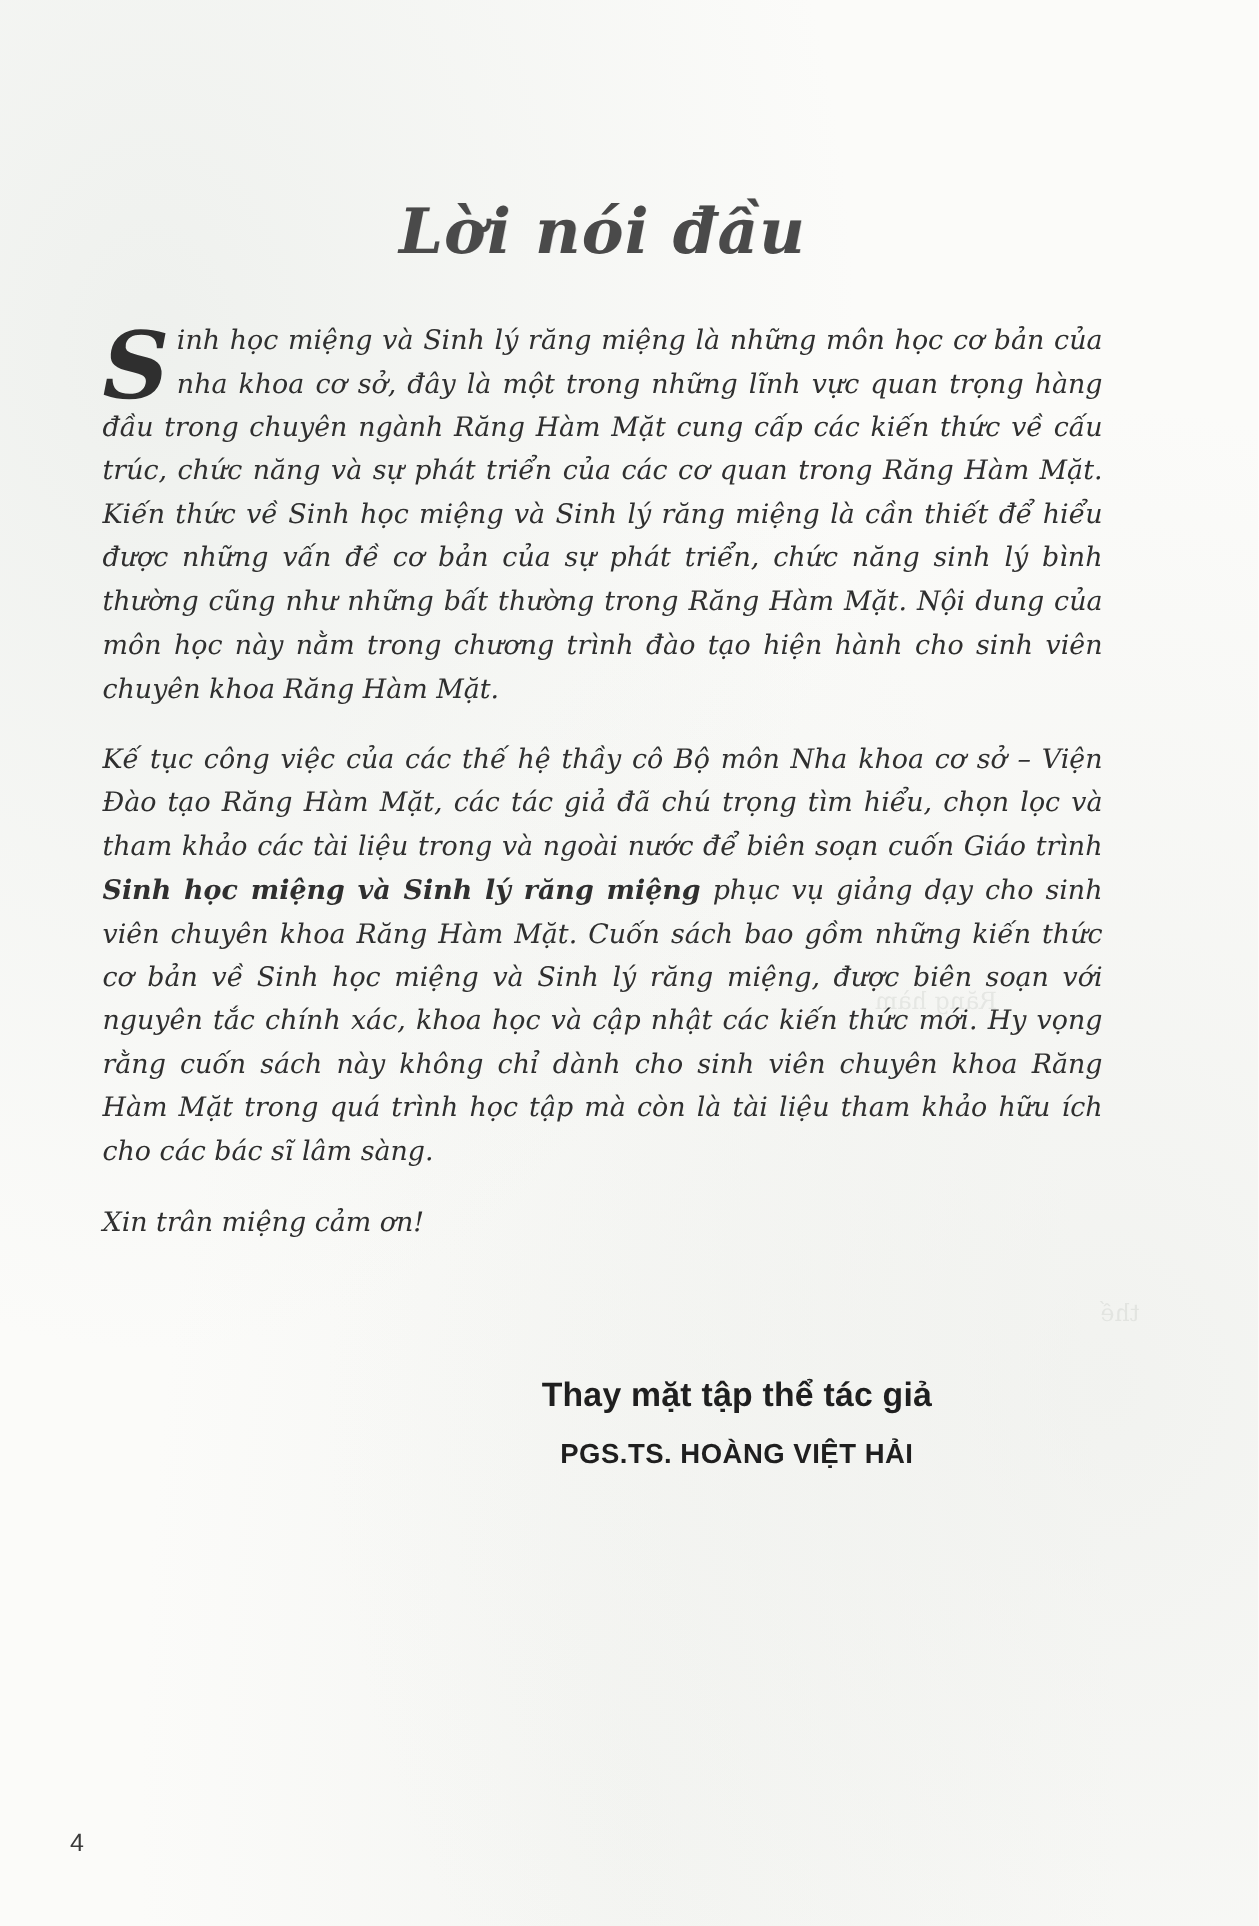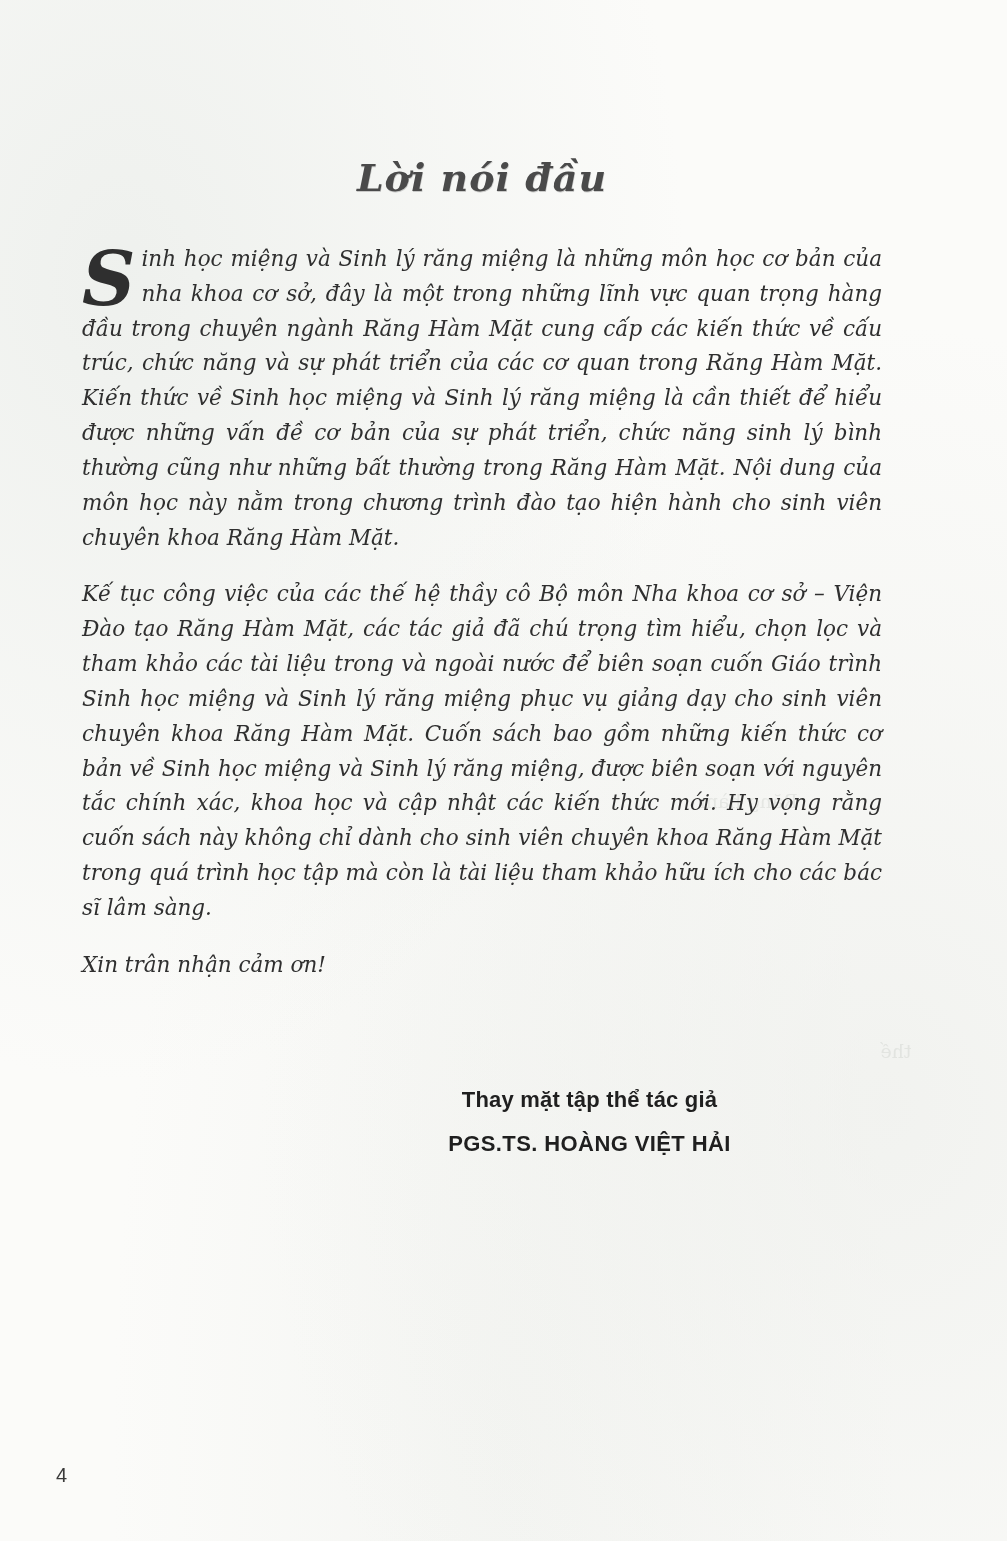--- a/index.html
+++ b/index.html
@@ -32,21 +32,21 @@
     left: 82px;
     top: 0;
     width: 800px;
   }
   .preface-title {
     text-align: center;
     margin-top: 155px;
     font-family: "DejaVu Serif", serif;
     font-style: italic;
     font-weight: 700;
-    font-size: 38px;
+    font-size: 50px;
     letter-spacing: 1px;
     color: #4a4a4a;
     text-shadow: 0.5px 0.5px 0 rgba(120,120,120,0.35);
   }
   .body-block {
     margin-top: 42px;
   }
   p.para {
     margin: 0 0 22px 0;
     font-family: "DejaVu Serif", serif;
@@ -64,35 +64,35 @@
     float: left;
     font-family: "DejaVu Serif", serif;
     font-style: italic;
     font-weight: 700;
     font-size: 74px;
     line-height: 0.84;
     padding: 6px 6px 0 0;
     color: #2f2f2f;
   }
   .bold-inline {
-    font-weight: 400;
+    font-weight: 700;
     font-style: italic;
   }
   .thanks {
     margin-top: 26px;
   }
   .signature {
     margin-top: 104px;
     text-align: center;
     padding-left: 215px;
   }
   .sig-role {
     font-family: "Liberation Sans", sans-serif;
     font-weight: 700;
-    font-size: 22px;
+    font-size: 27px;
     color: #1f1f1f;
     letter-spacing: 0.2px;
   }
   .sig-name {
     margin-top: 18px;
     font-family: "Liberation Sans", sans-serif;
     font-size: 22px;
     color: #1f1f1f;
     letter-spacing: 0.4px;
     font-weight: bold;
@@ -129,21 +129,21 @@
 
     <div class="body-block">
 
       <p class="para first">
         <span class="dropcap">S</span><span>inh học miệng và Sinh lý răng miệng là những môn học cơ bản của nha khoa cơ sở, đây là một trong những lĩnh vực quan trọng hàng đầu trong chuyên ngành Răng Hàm Mặt cung cấp các kiến thức về cấu trúc, chức năng và sự phát triển của các cơ quan trong Răng Hàm Mặt. Kiến thức về Sinh học miệng và Sinh lý răng miệng là cần thiết để hiểu được những vấn đề cơ bản của sự phát triển, chức năng sinh lý bình thường cũng như những bất thường trong Răng Hàm Mặt. Nội dung của môn học này nằm trong chương trình đào tạo hiện hành cho sinh viên chuyên khoa Răng Hàm Mặt.</span>
       </p>
 
       <p class="para"><span>Kế tục công việc của các thế hệ thầy cô Bộ môn Nha khoa cơ sở – Viện Đào tạo Răng Hàm Mặt, các tác giả đã chú trọng tìm hiểu, chọn lọc và tham khảo các tài liệu trong và ngoài nước để biên soạn cuốn Giáo trình </span><span class="bold-inline">Sinh học miệng và Sinh lý răng miệng</span><span> phục vụ giảng dạy cho sinh viên chuyên khoa Răng Hàm Mặt. Cuốn sách bao gồm những kiến thức cơ bản về Sinh học miệng và Sinh lý răng miệng, được biên soạn với nguyên tắc chính xác, khoa học và cập nhật các kiến thức mới. Hy vọng rằng cuốn sách này không chỉ dành cho sinh viên chuyên khoa Răng Hàm Mặt trong quá trình học tập mà còn là tài liệu tham khảo hữu ích cho các bác sĩ lâm sàng.</span></p>
 
 
-      <p class="para thanks">Xin trân nhận cảm ơn!</p>
+      <p class="para thanks">Xin trân miệng cảm ơn!</p>
 
     </div>
 
     <div class="signature">
       <div class="sig-role">Thay mặt tập thể tác giả</div>
       <div class="sig-name">PGS.TS. HOÀNG VIỆT HẢI</div>
     </div>
 
   </div>
 

